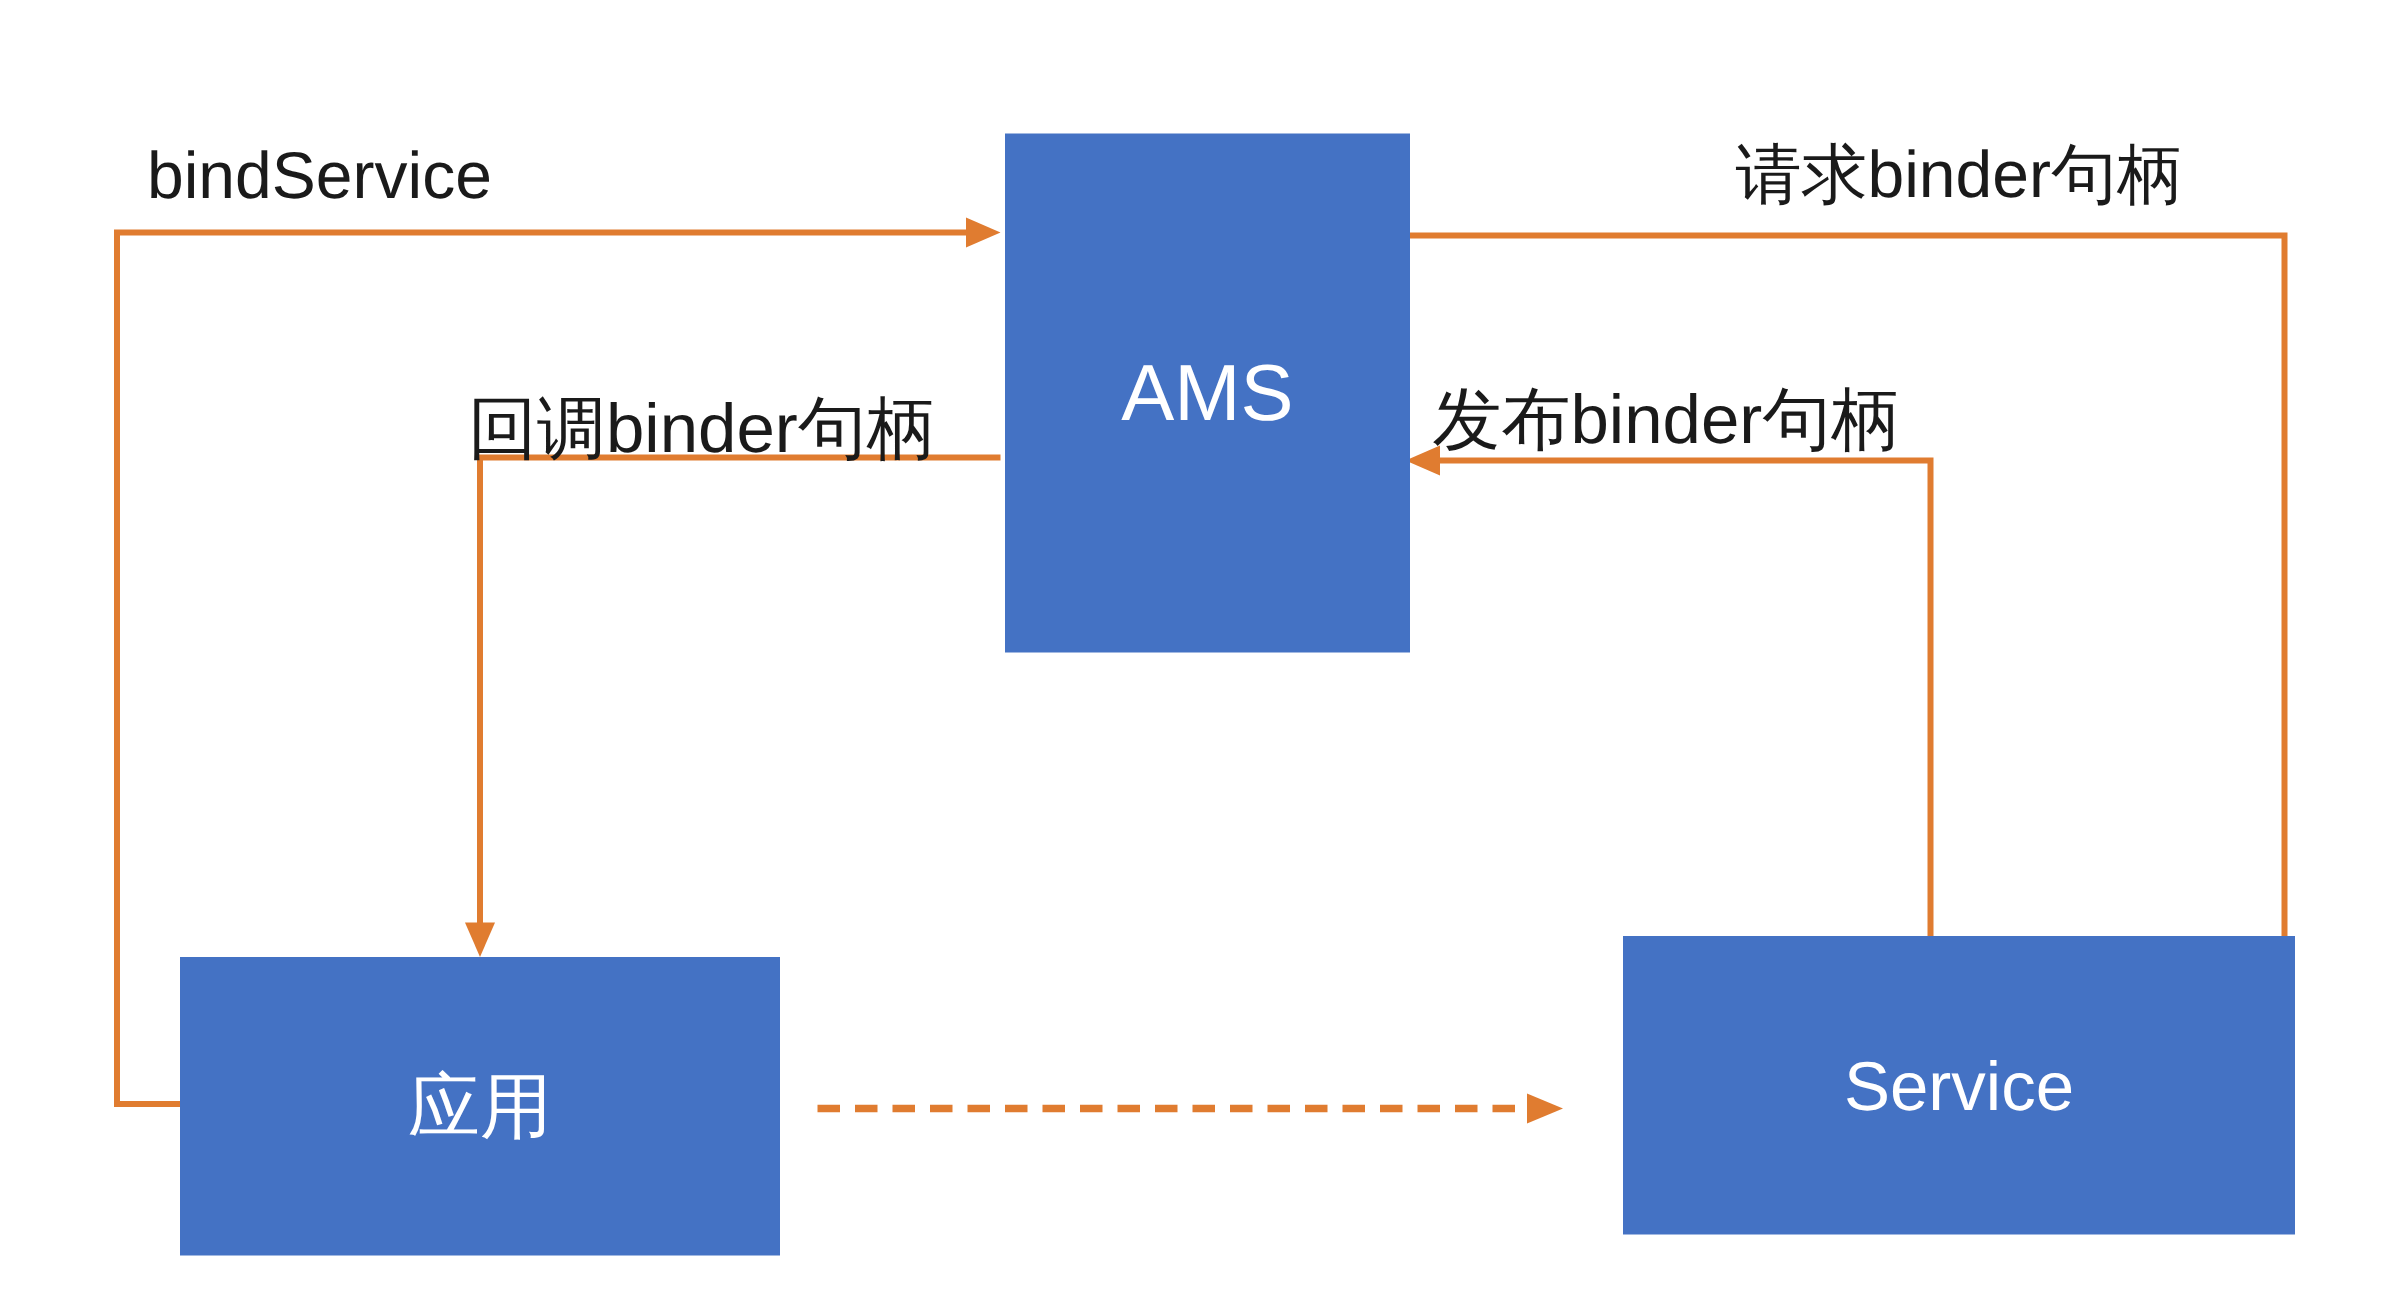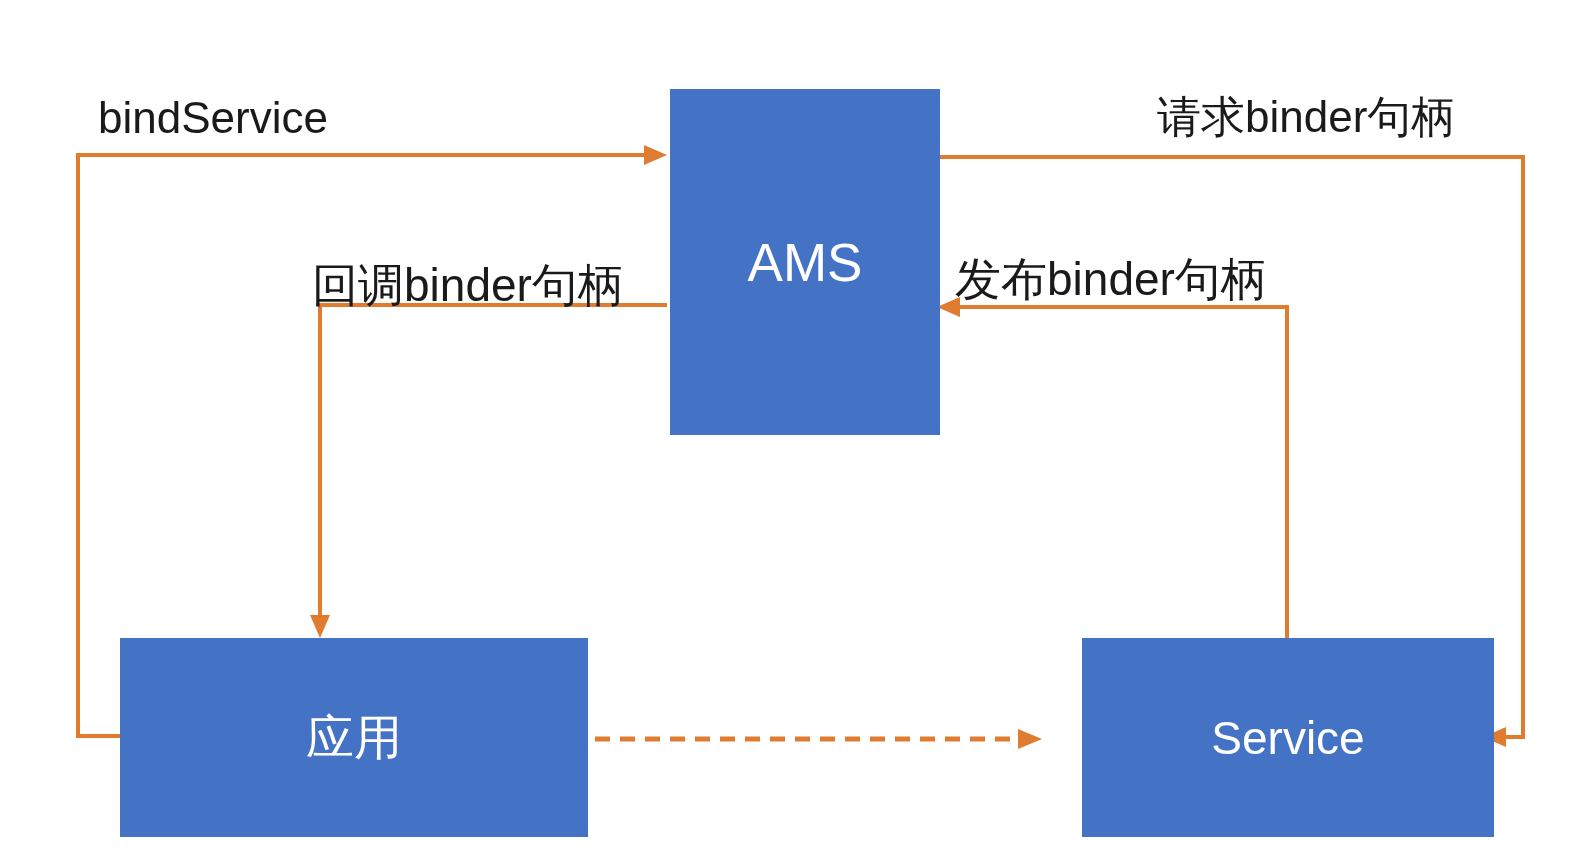--- a/index.html
+++ b/index.html
@@ -35,28 +35,28 @@
     left: 670px;
     top: 57px;
     width: 270px;
     height: 346px;
     font-size: 53px;
     margin-top: 32px;
   }
   .node-app {
     left: 120px;
     top: 638px;
-    width: 468px;
+    width: 400px;
     height: 199px;
     font-size: 48px;
   }
   .node-service {
     left: 1082px;
-    top: 638px;
-    width: 412px;
+    top: 624px;
+    width: 448px;
     height: 199px;
     font-size: 46px;
   }
   .edge-label {
     position: absolute;
     color: #1a1a1a;
     font-size: 44px;
     line-height: 1.1;
     white-space: nowrap;
   }

